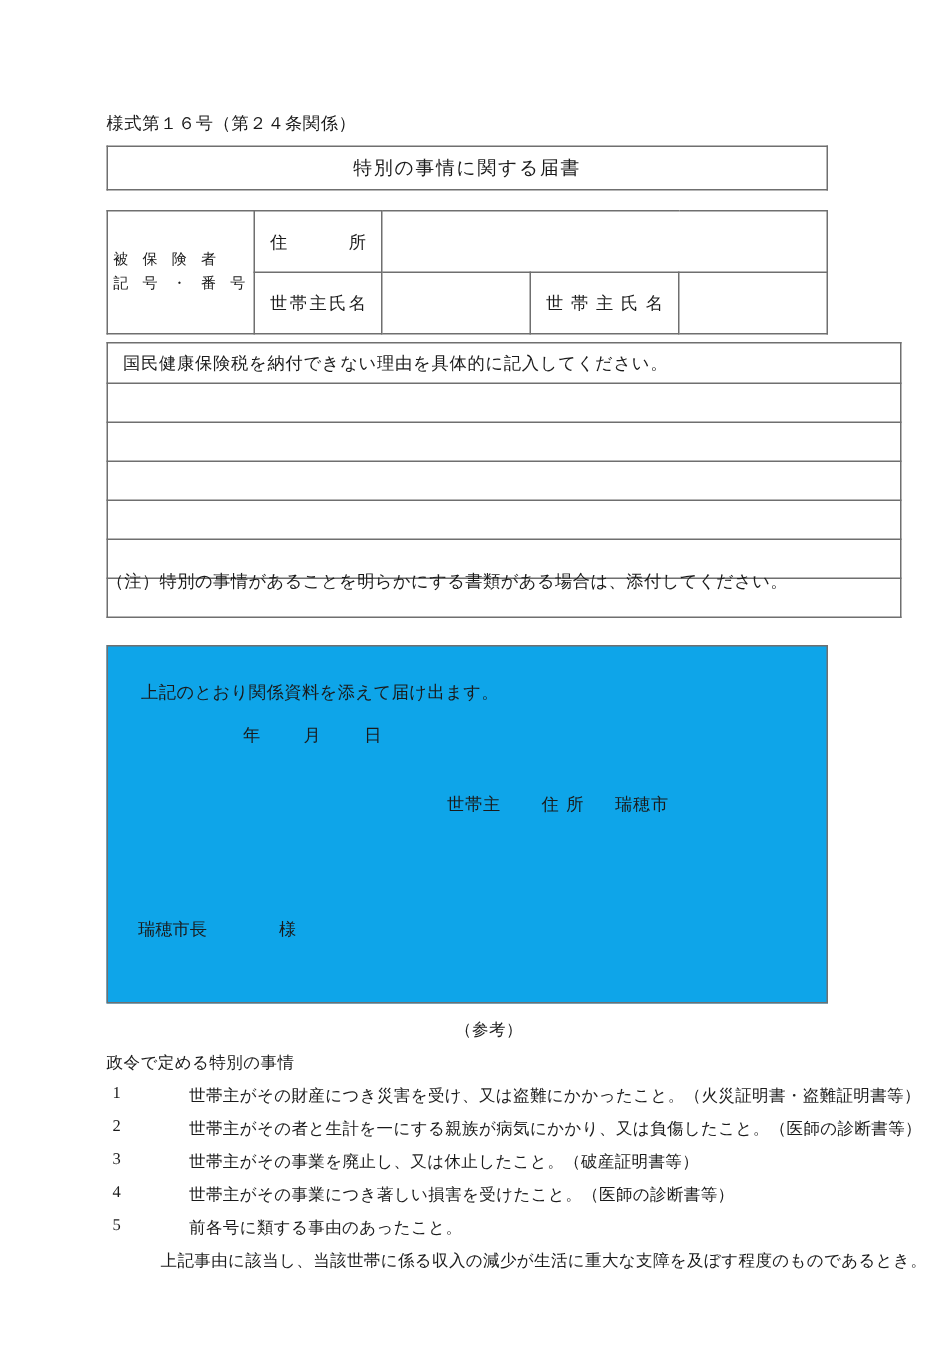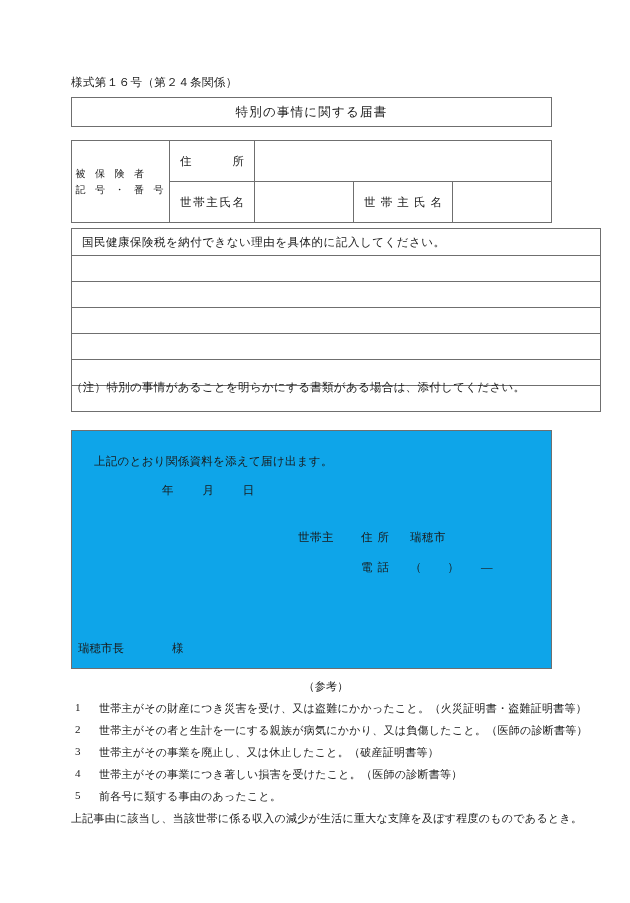--- a/index.html
+++ b/index.html
@@ -161,25 +161,24 @@
     letter-spacing: 5px;
     text-indent: 5px;
   }
   .decl-row .value { letter-spacing: 0.5px; }
   .tel-paren { letter-spacing: 0; }
   .tel-paren .sp1 { display:inline-block; width: 26px; }
   .tel-paren .sp2 { display:inline-block; width: 22px; }
 
   .decl-mayor {
     position: absolute;
-    left: 6px;
+    left: 20px;
     top: 181px;
     font-size: 11.5px;
     white-space: nowrap;
-    margin-top: 29px;
   }
   .decl-mayor .sama { margin-left: 48px; }
 
   
   .ref-block {
     position: absolute;
     left: 71px;
     top: 679px;
     width: 500px;
     font-size: 11px;
@@ -198,22 +197,23 @@
     display: flex;
     margin-bottom: 7px;
     letter-spacing: 0.25px;
     white-space: nowrap;
   }
   .ref-num {
     width: 24px;
     padding-left: 4px;
     flex: 0 0 24px;
   }
-  .ref-text { flex: 1 1 auto; }
+  .ref-text { flex: 1 1 auto; margin-left: 27px; }
   .ref-sub {
+    margin-left: 36px;
     margin-top: 1px;
     letter-spacing: 0.25px;
     white-space: nowrap;
   }
 </style>
 </head>
 <body>
 
 <div class="page">
 
@@ -288,32 +288,30 @@
     <div class="decl-date">
       <span>年</span>
       <span>月</span>
       <span>日</span>
     </div>
 
     <div class="decl-right">
       <div class="decl-row">
         <span class="prefix">世帯主</span><span class="field">住所</span><span class="value">瑞穂市</span>
       </div>
-      <div class="decl-row">
-        <span class="prefix"></span><span class="field">電話</span><span class="tel-paren"><span>（</span><span class="sp1"></span><span>）</span><span class="sp2"></span><span>―</span></span>
-      </div>
     </div>
 
     <div class="decl-mayor">
       <span>瑞穂市長</span><span class="sama">様</span>
     </div>
   </div>
 
   <div class="ref-block">
     <div class="ref-kanko">（参考）</div>
+    <div class="ref-heading">政令で定める特別の事情</div>
 
     <div class="ref-item">
       <span class="ref-num">1</span>
       <span class="ref-text">世帯主がその財産につき災害を受け、又は盗難にかかったこと。（火災証明書・盗難証明書等）</span>
     </div>
     <div class="ref-item">
       <span class="ref-num">2</span>
       <span class="ref-text">世帯主がその者と生計を一にする親族が病気にかかり、又は負傷したこと。（医師の診断書等）</span>
     </div>
     <div class="ref-item">

